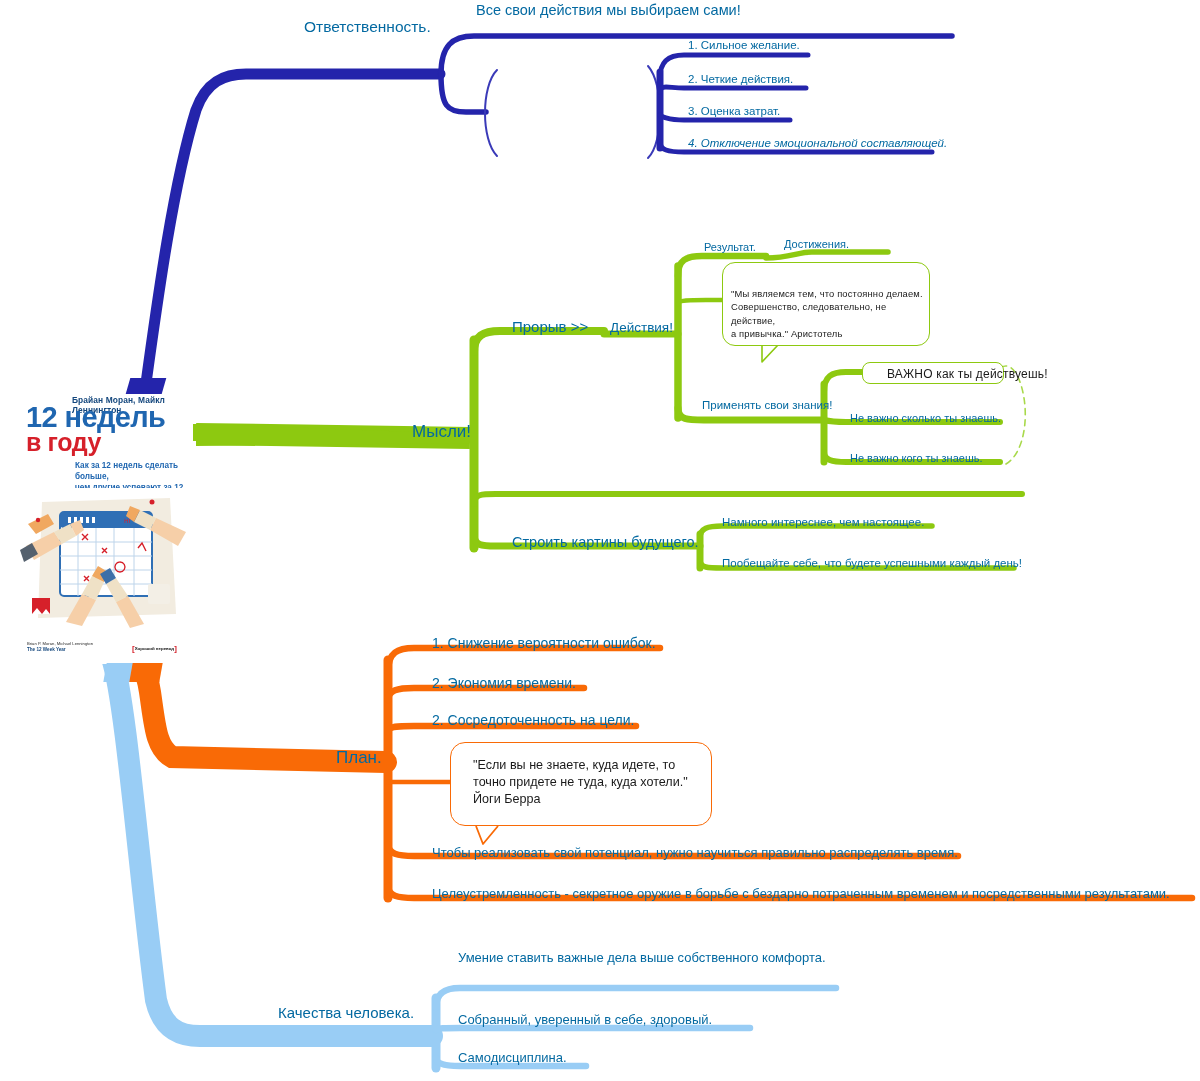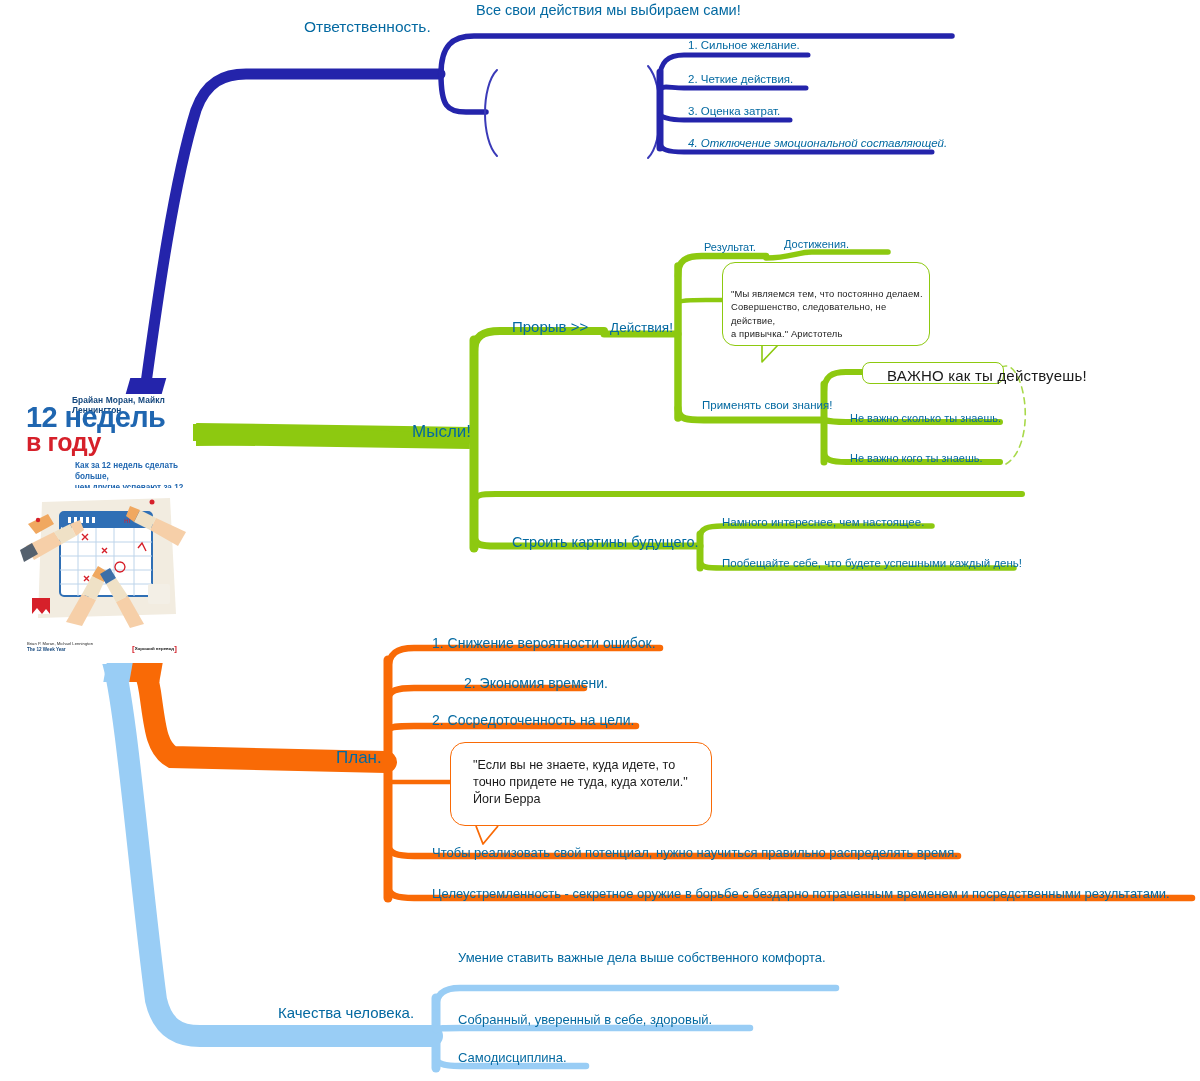--- a/index.html
+++ b/index.html
@@ -252,32 +252,32 @@
 
   <div class="bubble" style="left:722px;top:262px;width:208px;height:84px;">
     <div class="txt" style="left:8px;top:24px;width:196px;font-size:9.4px;line-height:1.42;white-space:pre-line;letter-spacing:.15px;">"Мы являемся тем, что постоянно делаем.
 Совершенство, следовательно, не действие,
 а привычка." Аристотель</div>
   </div>
 
   <div class="lbl" style="left:702px;top:398px;font-size:11.5px;">Применять свои знания!</div>
 
   <div class="bubble" style="left:862px;top:362px;width:142px;height:22px;border-radius:8px;">
-    <div class="txt" style="left:8px;top:4px;font-size:15px;letter-spacing:.2px;white-space:nowrap;padding-left:16px;">ВАЖНО как ты действуешь!</div>
+    <div class="txt" style="left:8px;top:4px;font-size:12px;letter-spacing:.2px;white-space:nowrap;padding-left:16px;">ВАЖНО как ты действуешь!</div>
   </div>
 
   <div class="lbl" style="left:850px;top:412px;font-size:11px;">Не важно сколько ты знаешь.</div>
   <div class="lbl" style="left:850px;top:452px;font-size:11px;">Не важно кого ты знаешь.</div>
   <div class="lbl" style="left:512px;top:534px;font-size:14.5px;">Строить картины будущего.</div>
   <div class="lbl" style="left:722px;top:515px;font-size:11.5px;">Намного интереснее, чем настоящее.</div>
   <div class="lbl" style="left:722px;top:556px;font-size:11.5px;">Пообещайте себе, что будете успешными каждый день!</div>
 
   <div class="lbl" style="left:336px;top:748px;font-size:17px;">План.</div>
   <div class="lbl" style="left:432px;top:635px;font-size:14px;">1. Снижение вероятности ошибок.</div>
-  <div class="lbl" style="left:432px;top:675px;font-size:14px;margin-left:32px;">2. Экономия времени.</div>
+  <div class="lbl" style="left:432px;top:675px;font-size:14px;">2. Экономия времени.</div>
   <div class="lbl" style="left:432px;top:712px;font-size:14px;">2. Сосредоточенность на цели.</div>
 
   <div class="bubble orange" style="left:450px;top:742px;width:262px;height:84px;">
     <div class="txt" style="left:22px;top:14px;width:236px;font-size:12.6px;line-height:1.35;white-space:pre-line;">"Если вы не знаете, куда идете, то
 точно придете не туда, куда хотели."
 Йоги Берра</div>
   </div>
 
   <div class="lbl" style="left:432px;top:845px;font-size:13px;">Чтобы реализовать свой потенциал, нужно научиться правильно распределять время.</div>
   <div class="lbl" style="left:432px;top:886px;font-size:13px;">Целеустремленность - секретное оружие в борьбе с бездарно потраченным временем и посредственными результатами.</div>

